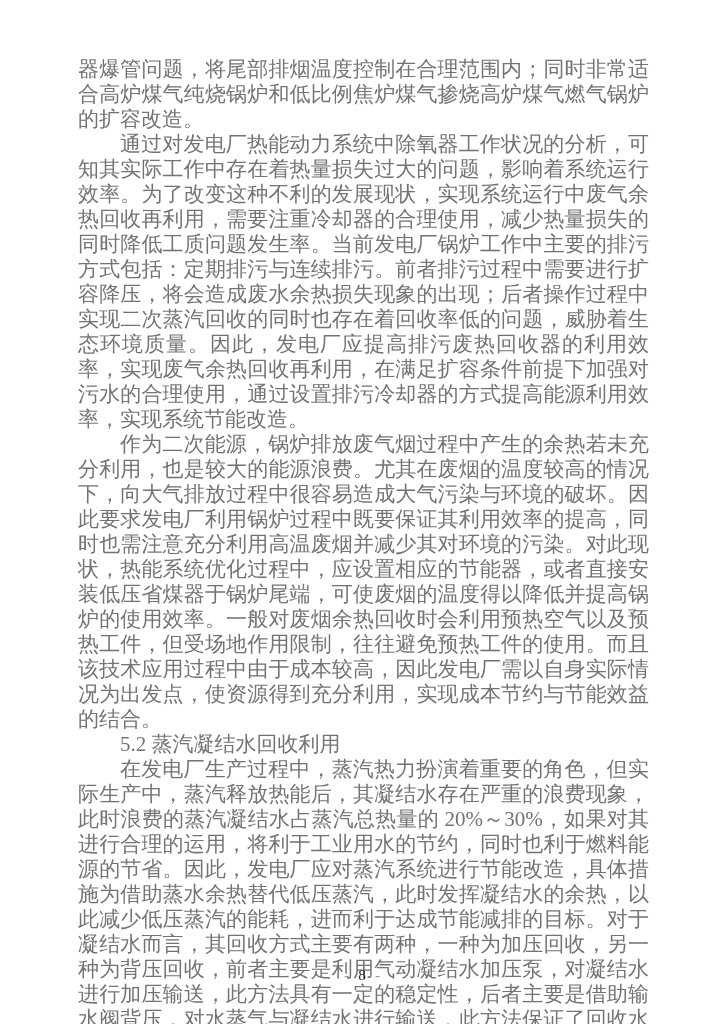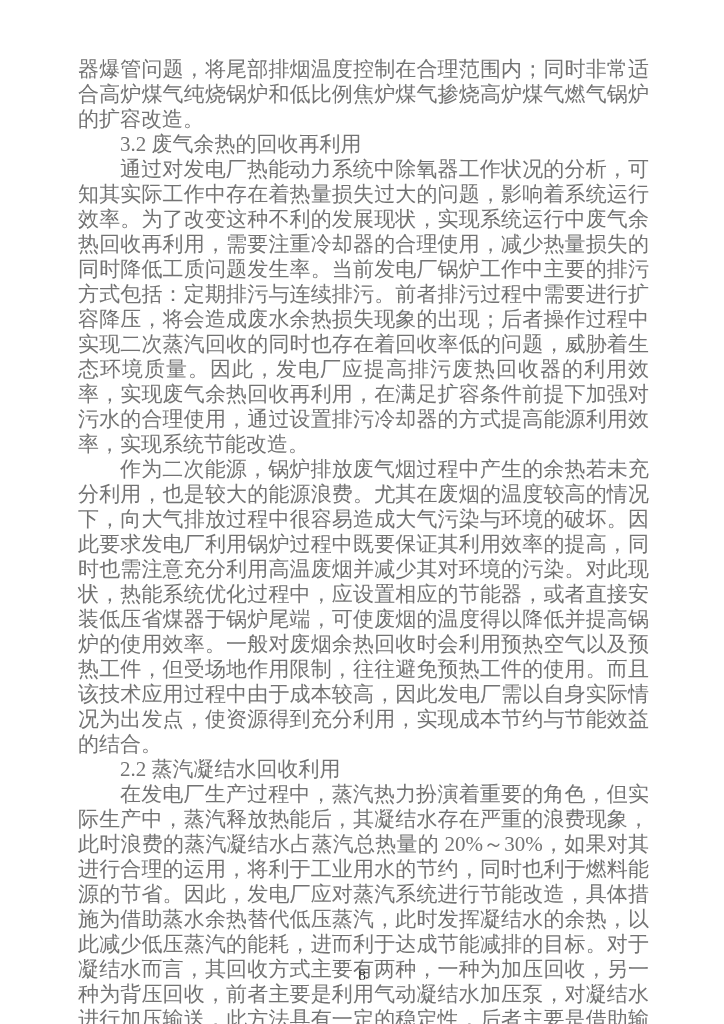--- a/index.html
+++ b/index.html
@@ -54,23 +54,22 @@
   .footer .num {
     color: #2b2b2b;
   }
 </style>
 </head>
 <body>
 
 <div class="page">
   <div class="content">
     <p class="continuation">器爆管问题，将尾部排烟温度控制在合理范围内；同时非常适合高炉煤气纯烧锅炉和低比例焦炉煤气掺烧高炉煤气燃气锅炉的扩容改造。</p>
-    <p class="heading">3.2 废气余热的回收再利用</p>
     <p>通过对发电厂热能动力系统中除氧器工作状况的分析，可知其实际工作中存在着热量损失过大的问题，影响着系统运行效率。为了改变这种不利的发展现状，实现系统运行中废气余热回收再利用，需要注重冷却器的合理使用，减少热量损失的同时降低工质问题发生率。当前发电厂锅炉工作中主要的排污方式包括：定期排污与连续排污。前者排污过程中需要进行扩容降压，将会造成废水余热损失现象的出现；后者操作过程中实现二次蒸汽回收的同时也存在着回收率低的问题，威胁着生态环境质量。因此，发电厂应提高排污废热回收器的利用效率，实现废气余热回收再利用，在满足扩容条件前提下加强对污水的合理使用，通过设置排污冷却器的方式提高能源利用效率，实现系统节能改造。</p>
     <p>作为二次能源，锅炉排放废气烟过程中产生的余热若未充分利用，也是较大的能源浪费。尤其在废烟的温度较高的情况下，向大气排放过程中很容易造成大气污染与环境的破坏。因此要求发电厂利用锅炉过程中既要保证其利用效率的提高，同时也需注意充分利用高温废烟并减少其对环境的污染。对此现状，热能系统优化过程中，应设置相应的节能器，或者直接安装低压省煤器于锅炉尾端，可使废烟的温度得以降低并提高锅炉的使用效率。一般对废烟余热回收时会利用预热空气以及预热工件，但受场地作用限制，往往避免预热工件的使用。而且该技术应用过程中由于成本较高，因此发电厂需以自身实际情况为出发点，使资源得到充分利用，实现成本节约与节能效益的结合。</p>
-    <p class="heading">2.2 蒸汽凝结水回收利用</p>
+    <p class="heading">5.2 蒸汽凝结水回收利用</p>
     <p>在发电厂生产过程中，蒸汽热力扮演着重要的角色，但实际生产中，蒸汽释放热能后，其凝结水存在严重的浪费现象，此时浪费的蒸汽凝结水占蒸汽总热量的 20%～30%，如果对其进行合理的运用，将利于工业用水的节约，同时也利于燃料能源的节省。因此，发电厂应对蒸汽系统进行节能改造，具体措施为借助蒸水余热替代低压蒸汽，此时发挥凝结水的余热，以此减少低压蒸汽的能耗，进而利于达成节能减排的目标。对于凝结水而言，其回收方式主要有两种，一种为加压回收，另一种为背压回收，前者主要是利用气动凝结水加压泵，对凝结水进行加压输送，此方法具有一定的稳定性，后者主要是借助输水阀背压，对水蒸气与凝结水进行输送，此方法保证了回收水及二次水蒸气的有效利用。上述两种方法具有一定的现实意义，不仅节约了能</p>
   </div>
 
   <div class="footer">
     <span class="dash">-</span><span class="num">8</span><span class="dash">-</span>
   </div>
 </div>
 
 </body></html>

